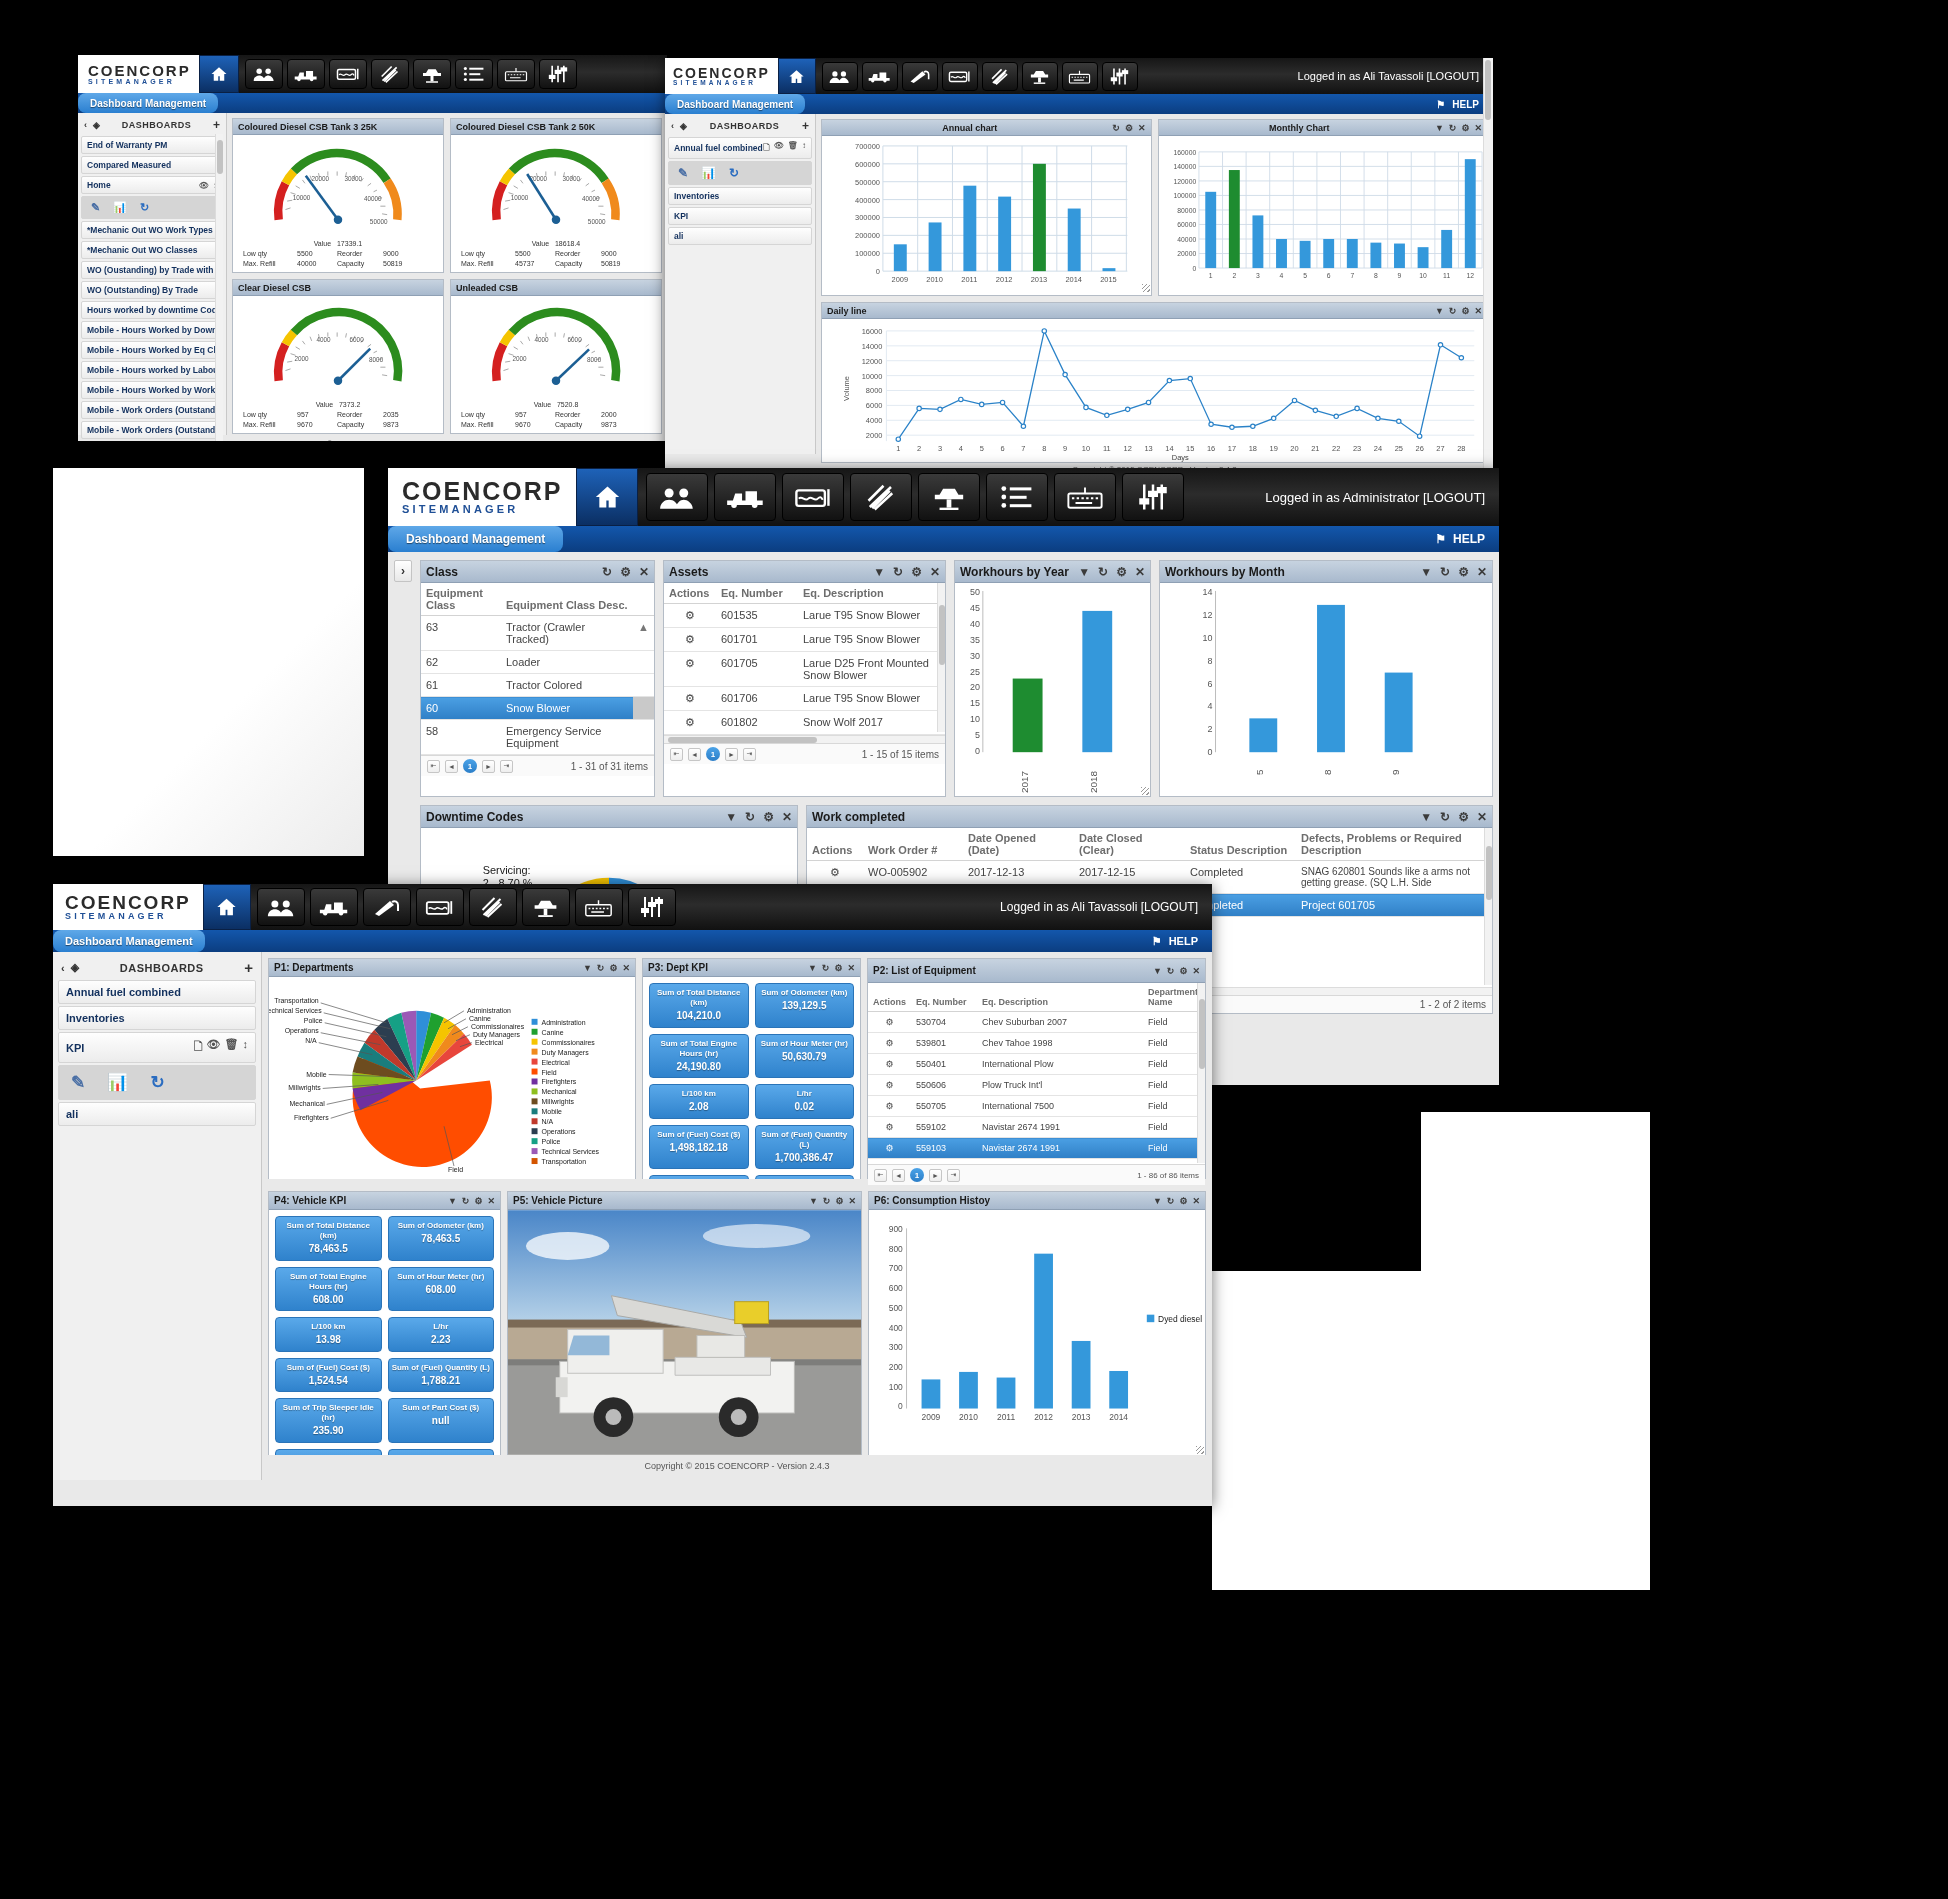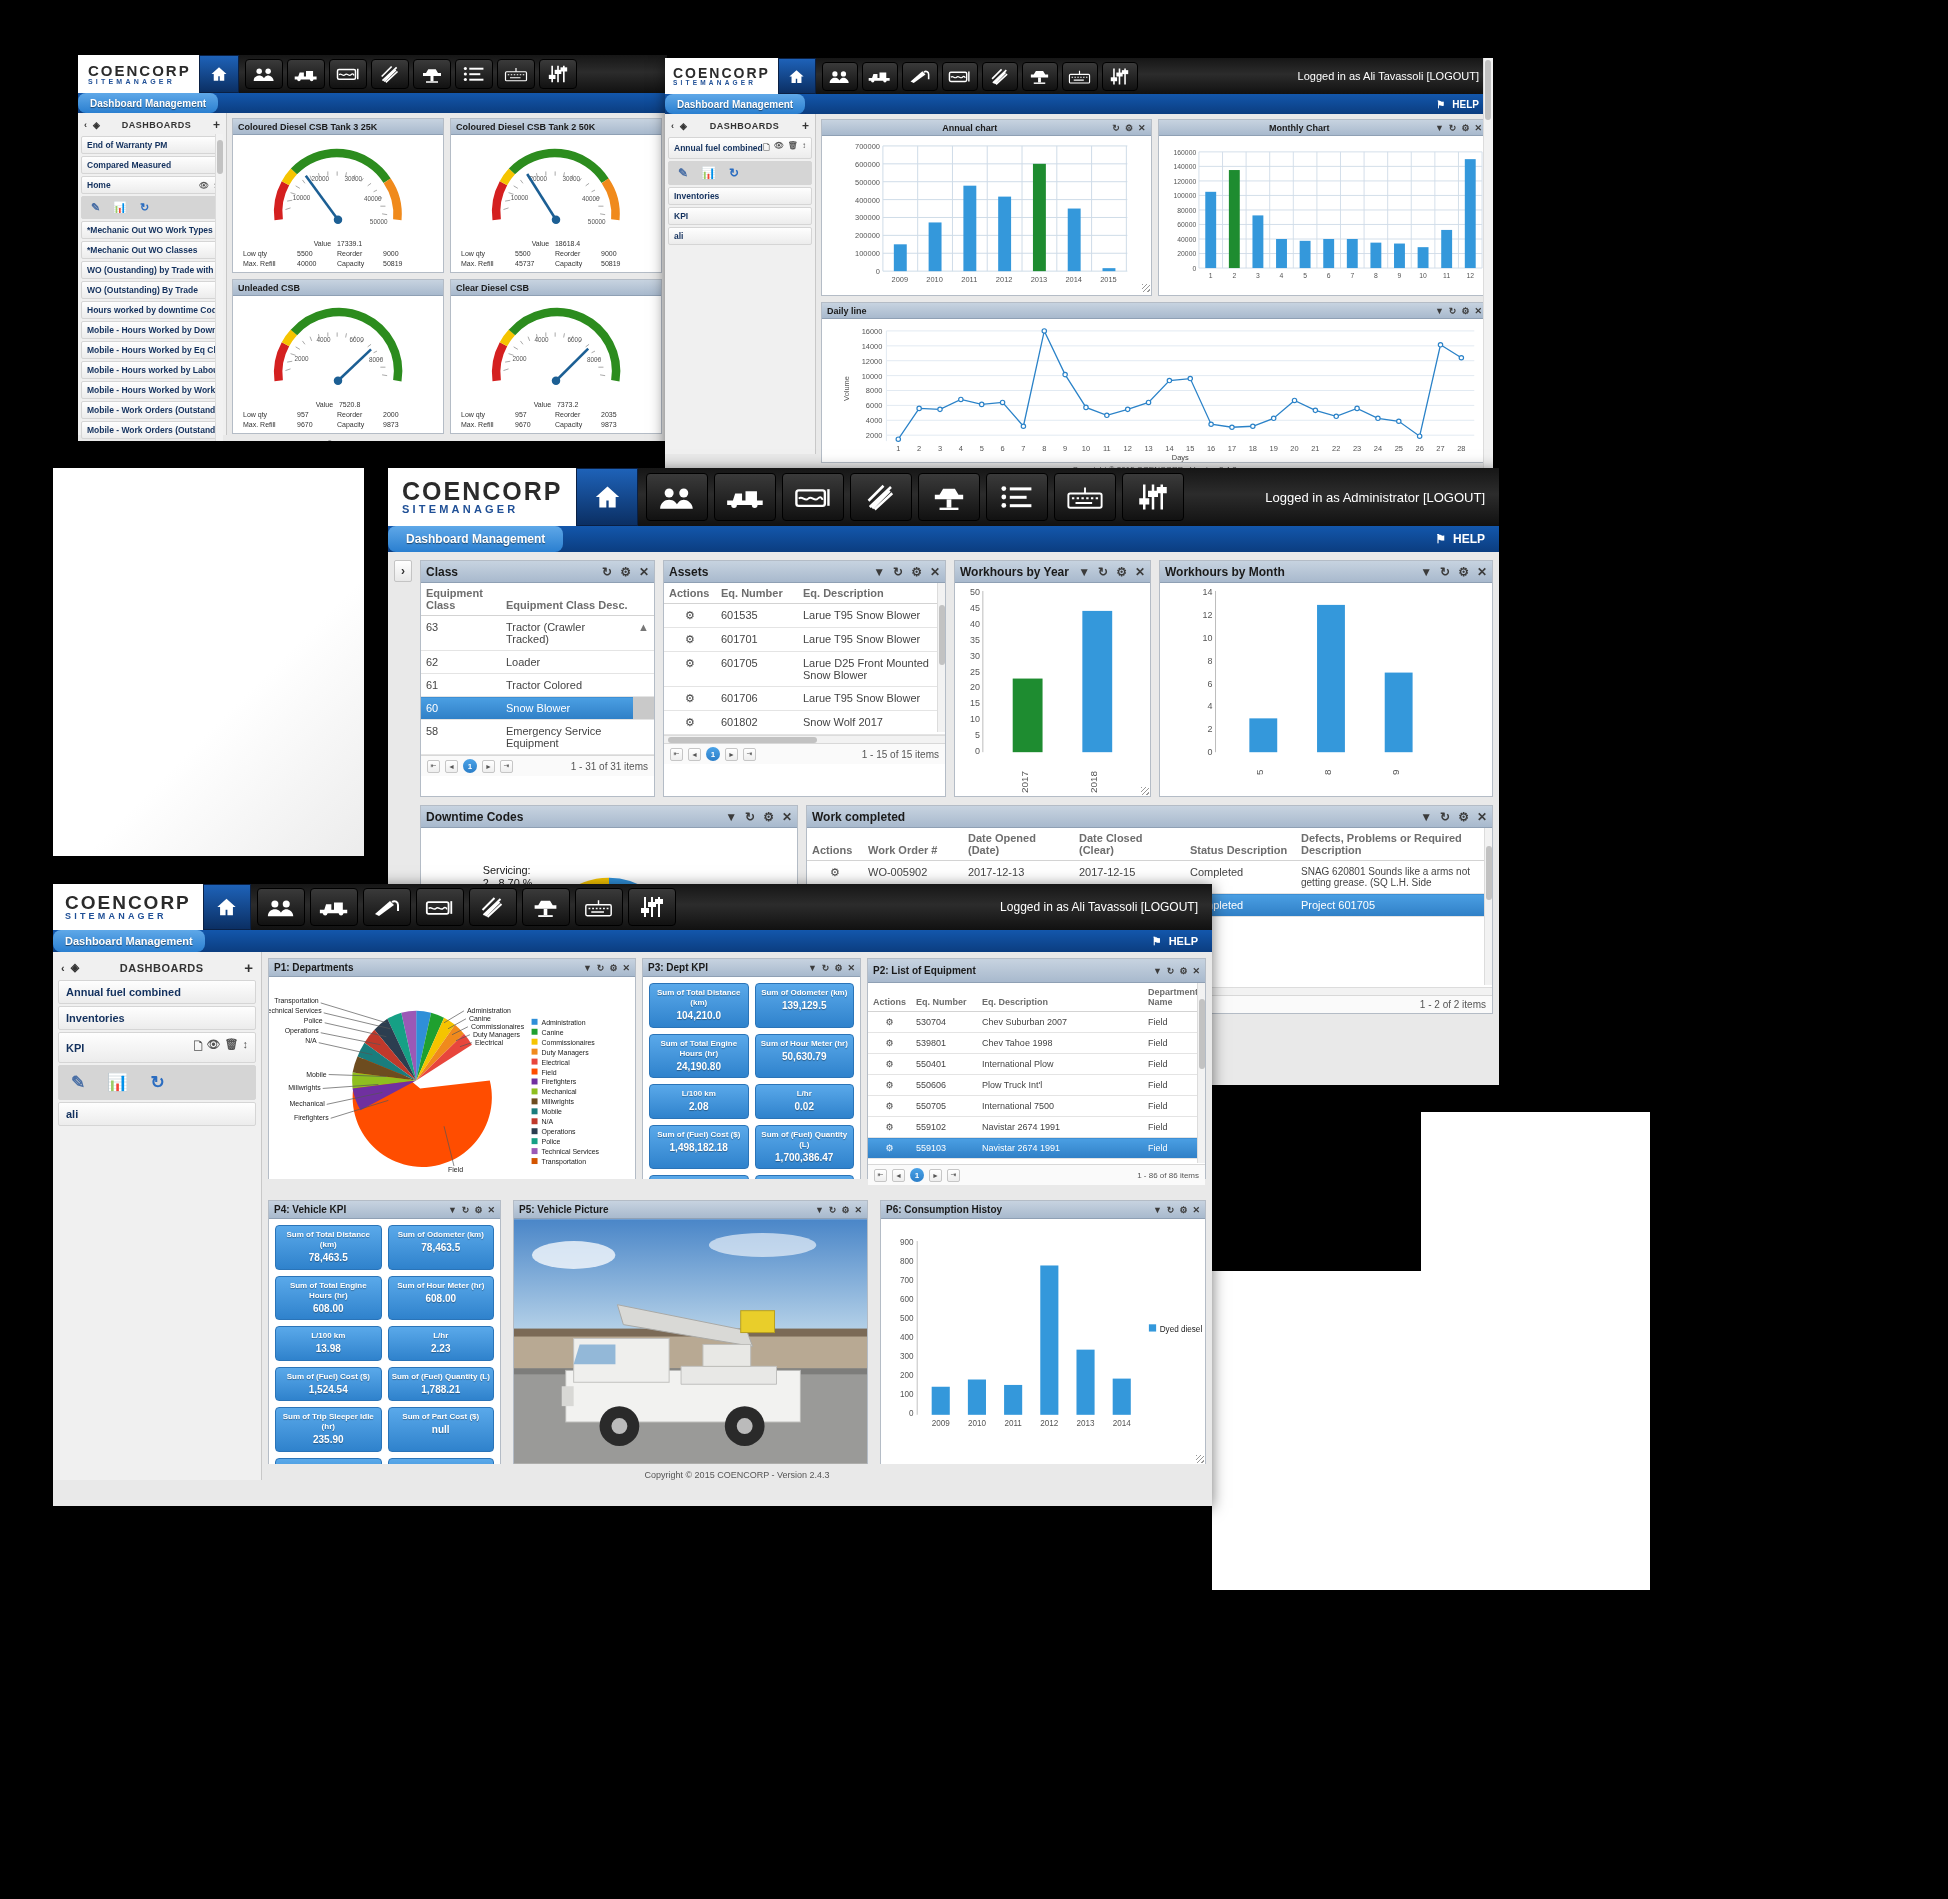--- a/index.html
+++ b/index.html
@@ -293,20 +293,58 @@
               <span style="width:40px;">45737</span>
               <span style="width:46px;">Capacity</span>
               <span>50819</span>
               </div>
           </div>
         </div>
       </div>
 
       <div class="pnl">
         <div class="pnl-hd">
+            <span class="t">Clear Diesel CSB</span>
+          </div>
+        <div class="pnl-bd" style="height:137px;">
+          <svg viewBox="0 0 200 118" width="100%" height="100">
+            <path d="M30 100 A70 70 0 0 1 38 57" stroke="#d42020" stroke-width="10" fill="none"></path>
+            <path d="M38 57 A70 70 0 0 1 48 43" stroke="#f5c400" stroke-width="10" fill="none"></path>
+            <path d="M48 43 A70 70 0 0 1 170 100" stroke="#2c8c1e" stroke-width="10" fill="none"></path>
+            <g stroke="#999" stroke-width="1">
+              <path d="M38 88 L44 86M40 78 L46 77M44 68 L50 70M50 60 L55 63M58 53 L61 57M67 48 L69 53M77 45 L78 50M88 43 L88 48M99 43 L99 48M110 44 L109 49M120 47 L118 52M130 51 L127 55M139 57 L135 60M146 65 L142 67M152 74 L147 75M156 84 L150 84M158 94 L152 93"></path>
+            </g>
+            <text class="axis" x="57" y="77" text-anchor="middle">2000</text>
+            <text class="axis" x="83" y="54" text-anchor="middle">4000</text>
+            <text class="axis" x="122" y="54" text-anchor="middle">6000</text>
+            <text class="axis" x="145" y="78" text-anchor="middle">8000</text>
+            <line x1="100" y1="100" x2="138" y2="62" stroke="#1c5f94" stroke-width="3"></line>
+            <circle cx="100" cy="100" r="5" fill="#1c5f94"></circle>
+          </svg>
+          <div style="font-size:7px;color:#333;padding:0 10px;line-height:1.45;">
+            <div style="text-align:center;"><span>Value</span>
+              &nbsp;&nbsp;<span>7373.2</span></div>
+            <div style="display:flex;">
+                <span style="width:54px;">Low qty</span>
+              <span style="width:40px;">957</span>
+              <span style="width:46px;">Reorder</span>
+              <span>2035</span>
+              </div>
+            <div style="display:flex;">
+                <span style="width:54px;">Max. Refill</span>
+              <span style="width:40px;">9670</span>
+              <span style="width:46px;">Capacity</span>
+              <span>9873</span>
+              </div>
+          </div>
+        </div>
+      </div>
+
+      <div class="pnl">
+        <div class="pnl-hd">
             <span class="t">Unleaded CSB</span>
           </div>
         <div class="pnl-bd" style="height:137px;">
           <svg viewBox="0 0 200 118" width="100%" height="100">
             <path d="M30 100 A70 70 0 0 1 38 57" stroke="#d42020" stroke-width="10" fill="none"></path>
             <path d="M38 57 A70 70 0 0 1 48 43" stroke="#f5c400" stroke-width="10" fill="none"></path>
             <path d="M48 43 A70 70 0 0 1 170 100" stroke="#2c8c1e" stroke-width="10" fill="none"></path>
             <g stroke="#999" stroke-width="1">
               <path d="M38 88 L44 86M40 78 L46 77M44 68 L50 70M50 60 L55 63M58 53 L61 57M67 48 L69 53M77 45 L78 50M88 43 L88 48M99 43 L99 48M110 44 L109 49M120 47 L118 52M130 51 L127 55M139 57 L135 60M146 65 L142 67M152 74 L147 75M156 84 L150 84M158 94 L152 93"></path>
             </g>
@@ -318,58 +356,20 @@
             <circle cx="100" cy="100" r="5" fill="#1c5f94"></circle>
           </svg>
           <div style="font-size:7px;color:#333;padding:0 10px;line-height:1.45;">
             <div style="text-align:center;"><span>Value</span>
               &nbsp;&nbsp;<span>7520.8</span></div>
             <div style="display:flex;">
                 <span style="width:54px;">Low qty</span>
               <span style="width:40px;">957</span>
               <span style="width:46px;">Reorder</span>
               <span>2000</span>
-              </div>
-            <div style="display:flex;">
-                <span style="width:54px;">Max. Refill</span>
-              <span style="width:40px;">9670</span>
-              <span style="width:46px;">Capacity</span>
-              <span>9873</span>
-              </div>
-          </div>
-        </div>
-      </div>
-
-      <div class="pnl">
-        <div class="pnl-hd">
-            <span class="t">Clear Diesel CSB</span>
-          </div>
-        <div class="pnl-bd" style="height:137px;">
-          <svg viewBox="0 0 200 118" width="100%" height="100">
-            <path d="M30 100 A70 70 0 0 1 38 57" stroke="#d42020" stroke-width="10" fill="none"></path>
-            <path d="M38 57 A70 70 0 0 1 48 43" stroke="#f5c400" stroke-width="10" fill="none"></path>
-            <path d="M48 43 A70 70 0 0 1 170 100" stroke="#2c8c1e" stroke-width="10" fill="none"></path>
-            <g stroke="#999" stroke-width="1">
-              <path d="M38 88 L44 86M40 78 L46 77M44 68 L50 70M50 60 L55 63M58 53 L61 57M67 48 L69 53M77 45 L78 50M88 43 L88 48M99 43 L99 48M110 44 L109 49M120 47 L118 52M130 51 L127 55M139 57 L135 60M146 65 L142 67M152 74 L147 75M156 84 L150 84M158 94 L152 93"></path>
-            </g>
-            <text class="axis" x="57" y="77" text-anchor="middle">2000</text>
-            <text class="axis" x="83" y="54" text-anchor="middle">4000</text>
-            <text class="axis" x="122" y="54" text-anchor="middle">6000</text>
-            <text class="axis" x="145" y="78" text-anchor="middle">8000</text>
-            <line x1="100" y1="100" x2="138" y2="62" stroke="#1c5f94" stroke-width="3"></line>
-            <circle cx="100" cy="100" r="5" fill="#1c5f94"></circle>
-          </svg>
-          <div style="font-size:7px;color:#333;padding:0 10px;line-height:1.45;">
-            <div style="text-align:center;"><span>Value</span>
-              &nbsp;&nbsp;<span>7373.2</span></div>
-            <div style="display:flex;">
-                <span style="width:54px;">Low qty</span>
-              <span style="width:40px;">957</span>
-              <span style="width:46px;">Reorder</span>
-              <span>2035</span>
               </div>
             <div style="display:flex;">
                 <span style="width:54px;">Max. Refill</span>
               <span style="width:40px;">9670</span>
               <span style="width:46px;">Capacity</span>
               <span>9873</span>
               </div>
           </div>
         </div>
       </div>
@@ -1429,21 +1429,21 @@
               <span class="pgsq">⇥</span>
               <span class="pgcount">1 - 86 of 86 items</span>
             </div>
             <div class="scrollbar-v" style="bottom:22px;">
                 <i style="top:16px;height:70px;"></i>
               </div>
           </div>
         </div>
       </div>
 
-      <div style="display:flex;gap:12px;margin-top:21px;height:264px;">
+      <div style="display:flex;gap:6px;margin-top:12px;height:264px;">
 
         <div class="pnl" style="width:233px;">
           <div class="pnl-hd" style="height:18px;font-size:10px;">
             <span class="t">P4: Vehicle KPI</span>
             <span class="ic">
                 <span>▼</span>
                 <span>↻</span>
                 <span>⚙</span>
                 <span>✕</span>
               </span>

